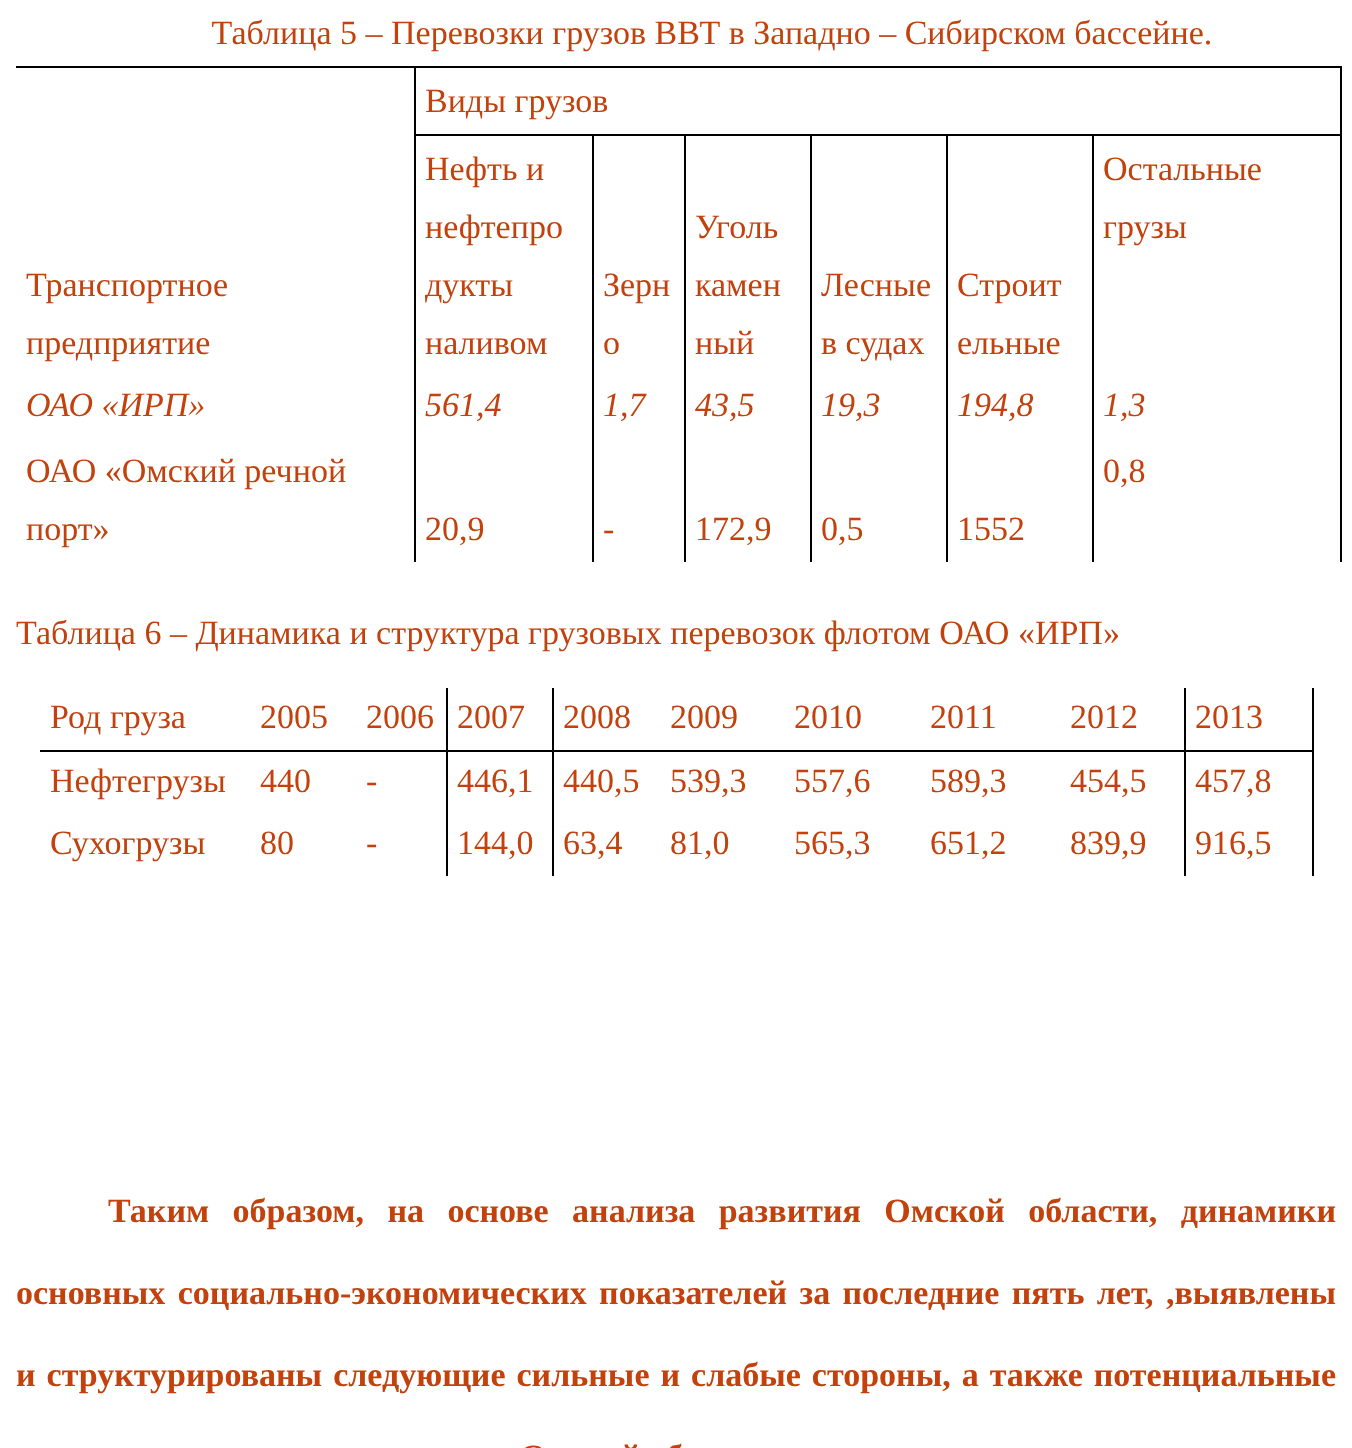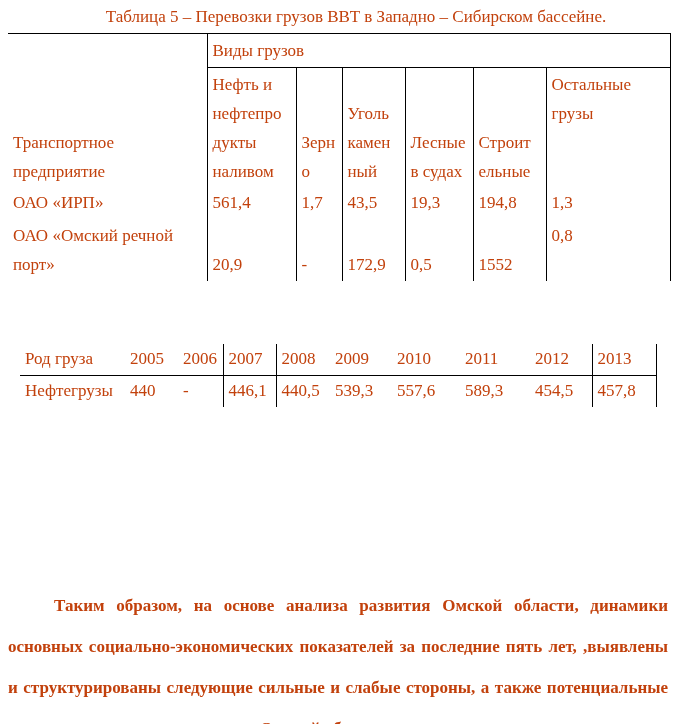--- a/index.html
+++ b/index.html
@@ -20,21 +20,21 @@
     vertical-align:bottom;
     padding:0 2px 2px 5px;
     white-space:pre-line;
     overflow:hidden;
   }
   .t5 { left:8px; top:33px; width:662px; }
   .t6 { left:20px; top:344px; width:636px; }
 
   .t5 tr.r0 { height:30px; }
   .t5 tr.r1 { height:114px; }
-  .t5 tr.r2 { height:30px; }
+  .t5 tr.r2 { height:30px;font-style:italic; }
   .t5 tr.r3 { height:62px; }
 
   .t6 tr.h0 { height:29px; }
   .t6 tr.h1 { height:31px; }
   .t6 tr.b1 { height:91px; }
   .t6 tr.b2 { height:30px; }
   .t6 tr.b3 { height:29px; }
 
   .vtop { vertical-align:top; padding-top:2px; }
   .bl { border-left:1px solid #000;margin-top:12px; }
@@ -104,20 +104,21 @@
       <td class="bl">20,9</td>
       <td class="bl">-</td>
       <td class="bl">172,9</td>
       <td class="bl">0,5</td>
       <td class="bl">1552</td>
       <td class="bl br vtop">0,8</td>
     </tr>
   </tbody>
     </table>
 
+  <div class="doc-title t6-title">Таблица 6 – Динамика и структура грузовых перевозок флотом ОАО «ИРП»</div>
 
   <table class="t6">
     <colgroup>
       <col style="width:105px">
         <col style="width:53px">
         <col style="width:45px">
       <col style="width:53px">
         <col style="width:54px">
         <col style="width:62px">
       <col style="width:68px">
@@ -143,18 +144,30 @@
       <td>440</td>
       <td>-</td>
       <td class="bl">446,1</td>
       <td class="bl">440,5</td>
       <td>539,3</td>
       <td>557,6</td>
       <td>589,3</td>
       <td>454,5</td>
       <td class="bl br">457,8</td>
     </tr>
+    <tr class="b3">
+      <td>Сухогрузы</td>
+      <td>80</td>
+      <td>-</td>
+      <td class="bl">144,0</td>
+      <td class="bl">63,4</td>
+      <td>81,0</td>
+      <td>565,3</td>
+      <td>651,2</td>
+      <td>839,9</td>
+      <td class="bl br">916,5</td>
+    </tr>
   </tbody>
     </table>
 
   <div class="para">Таким образом, на основе анализа  развития Омской области, динамики основных социально-экономических показателей за последние пять лет, ,выявлены и структурированы следующие сильные и слабые стороны, а также потенциальные возможности и угрозы развития Омской области.</div>
 
 </div>
 
 </body></html>

